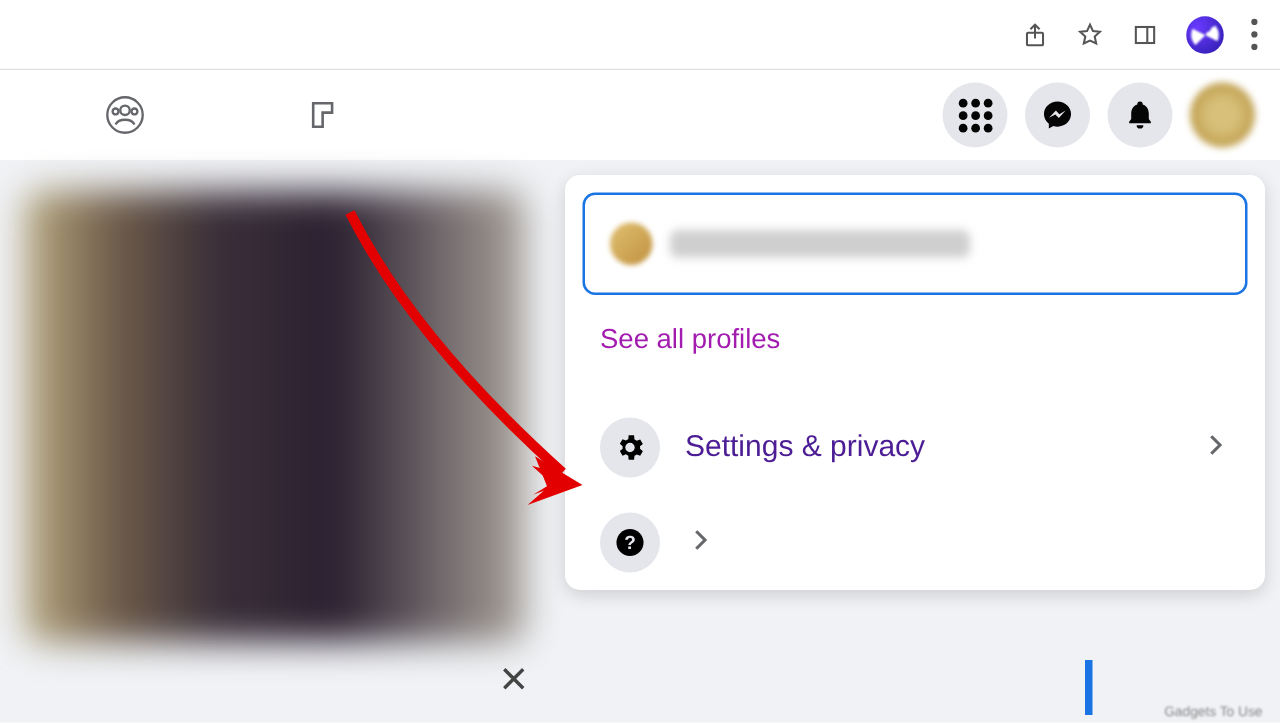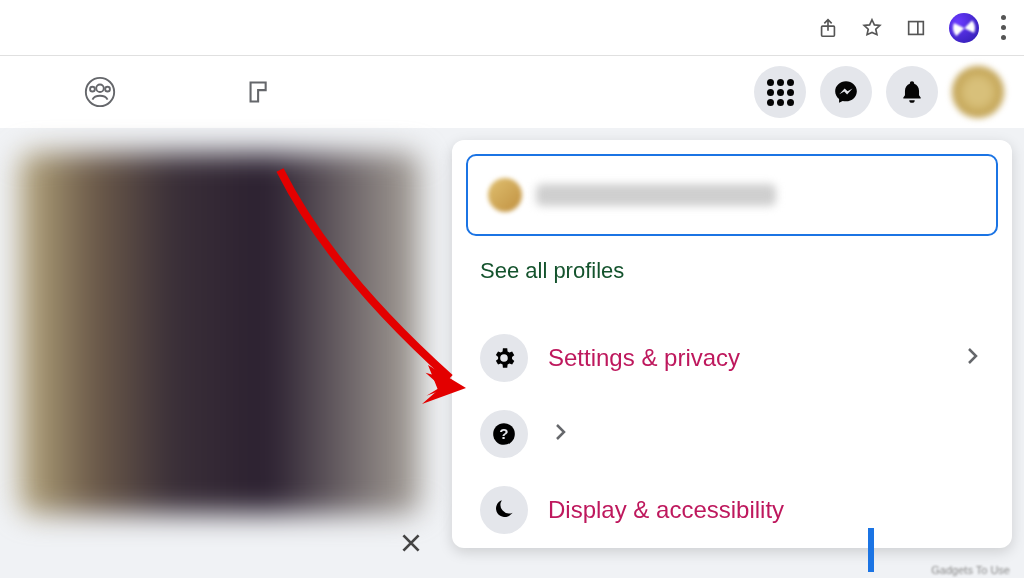--- a/index.html
+++ b/index.html
@@ -104,38 +104,38 @@
   .profile-av {
     width:34px; height:34px; border-radius:50%;
     background:linear-gradient(135deg,#e0c070,#c09040);
     filter:blur(2px);
   }
   .profile-name {
     width:240px; height:22px; border-radius:6px;
     background:#cfcfcf; filter:blur(4px);
   }
   .see-all {
-    color:#14532d;
+    color:#a21caf;
     font-size:22px;
     font-weight:500;
     padding:22px 14px 20px;
   }
 
   .menu-list { padding: 16px 8px 0 8px; }
   .menu-item {
     display:flex; align-items:center; gap:20px;
     padding:14px 6px;
   }
   .menu-icon {
     width:48px; height:48px; border-radius:50%;
     background:#e4e6eb; display:flex; align-items:center; justify-content:center;
   }
   .menu-icon svg{ width:26px; height:26px; }
   .menu-label {
-    flex:1; font-size:24px; font-weight:500; color:#be185d;
+    flex:1; font-size:24px; font-weight:500; color:#4c1d95;
   }
   .chevron { color:#65676b; }
   .chevron svg{ width:24px; height:24px; }
 
   
   .arrow {
     position:absolute;
     left:270px; top:160px;
     pointer-events:none;
     z-index:50;
@@ -257,28 +257,20 @@
             <text x="12" y="17" text-anchor="middle" font-size="14" fill="#e4e6eb" font-weight="bold">?</text>
           </svg>
       </div>
       <div class="chevron">
         <svg viewBox="0 0 24 24" fill="none" stroke="currentColor" stroke-width="2.5">
             <path d="M9 5l7 7-7 7"></path>
           </svg>
       </div>
     </div>
 
-    <div class="menu-item">
-      <div class="menu-icon">
-        <svg viewBox="0 0 24 24" fill="currentColor">
-            <path d="M20 14.5A8 8 0 0110 3a8 8 0 108.5 13 7.9 7.9 0 001.5-1.5z"></path>
-          </svg>
-      </div>
-      <div class="menu-label">Display &amp; accessibility</div>
-    </div>
   </div>
 </div>
 
 <div class="arrow">
   <svg viewBox="0 0 230 250">
     <path d="M 10 10 Q 60 110 180 218" stroke="#e30000" stroke-width="8" fill="none"></path>
     <path d="M 182 220 L 155 215 L 175 230 L 158 238 Z" fill="#e30000" transform="rotate(5 182 220)"></path>
     <polygon points="196,228 158,205 168,230 152,244" fill="#e30000"></polygon>
   </svg>
 </div>

